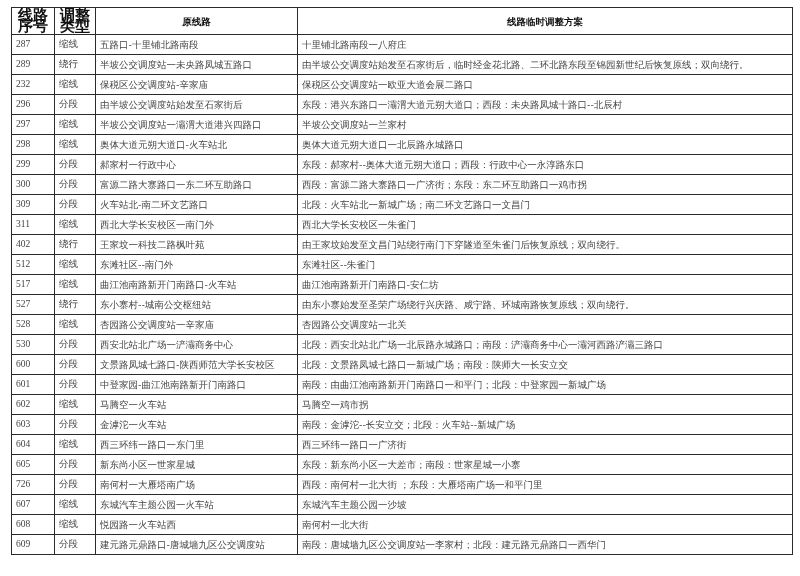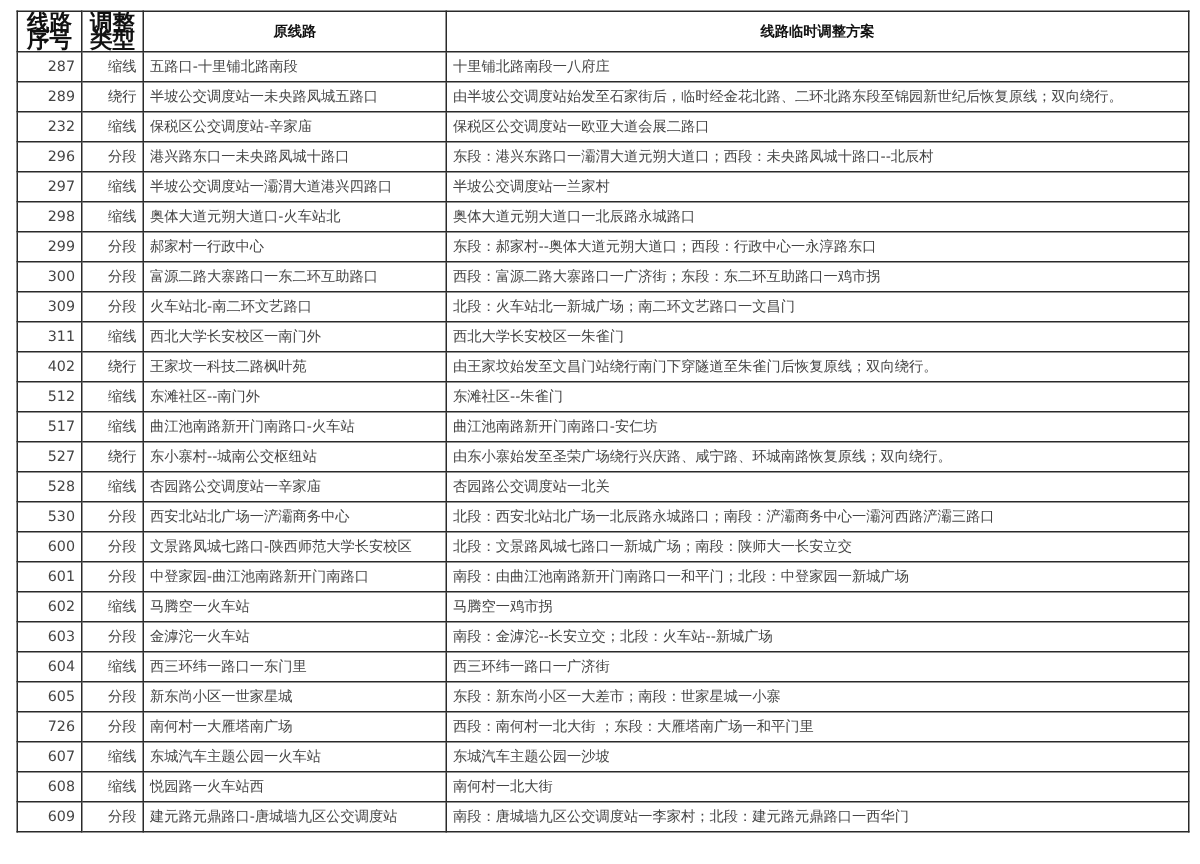--- a/index.html
+++ b/index.html
@@ -5,21 +5,21 @@
   html, body { margin: 0; padding: 0; background: #ffffff; }
   body { width: 800px; height: 576px; overflow: hidden; position: relative;
          font-family: "DejaVu Sans", "Liberation Sans", sans-serif; color: #333; }
   #route-table { position: absolute; left: 11px; top: 7px; width: 781px;
                  border-collapse: collapse; table-layout: fixed; font-size: 9.5px; }
   #route-table th, #route-table td { border: 1px solid #2a2a2a; padding: 0 4px;
                  white-space: nowrap; overflow: hidden; line-height: 19px; }
   #route-table th { font-weight: bold; color: #111; text-align: center; line-height: 11px;
                  height: 24px; padding-top: 1px; padding-bottom: 1px; }
   #route-table th.c1, #route-table th.c2 { text-align: center; font-size: 15px; }
-  #route-table td.c1, #route-table td.c2 { text-align: right; }
+  #route-table td.c1, #route-table td.c2 { text-align: left; font-family: Liberation Serif, serif; }
   #route-table td { height: 19px; color: #444; }
   col.c1 { width: 43px; } col.c2 { width: 41px; } col.c3 { width: 202px; } col.c4 { width: 495px; }
   .hdr-line { display: block; }
 </style>
 </head>
 <body>
 
 <table id="route-table">
   <colgroup>
       <col class="c1">
@@ -56,21 +56,21 @@
       </tr>
       <tr>
         <td class="c1">232</td>
         <td class="c2">缩线</td>
         <td class="c3">保税区公交调度站-辛家庙</td>
         <td class="c4">保税区公交调度站一欧亚大道会展二路口</td>
       </tr>
       <tr>
         <td class="c1">296</td>
         <td class="c2">分段</td>
-        <td class="c3">港兴路东口一未央路凤城十路口</td>
+        <td class="c3">由半坡公交调度站始发至石家街后</td>
         <td class="c4">东段：港兴东路口一灞渭大道元朔大道口；西段：未央路凤城十路口--北辰村</td>
       </tr>
       <tr>
         <td class="c1">297</td>
         <td class="c2">缩线</td>
         <td class="c3">半坡公交调度站一灞渭大道港兴四路口</td>
         <td class="c4">半坡公交调度站一兰家村</td>
       </tr>
       <tr>
         <td class="c1">298</td>

